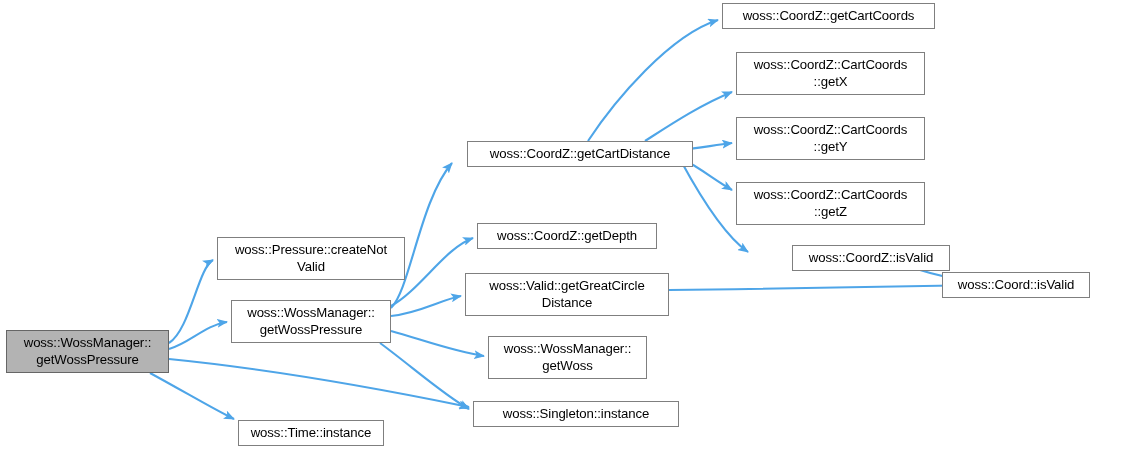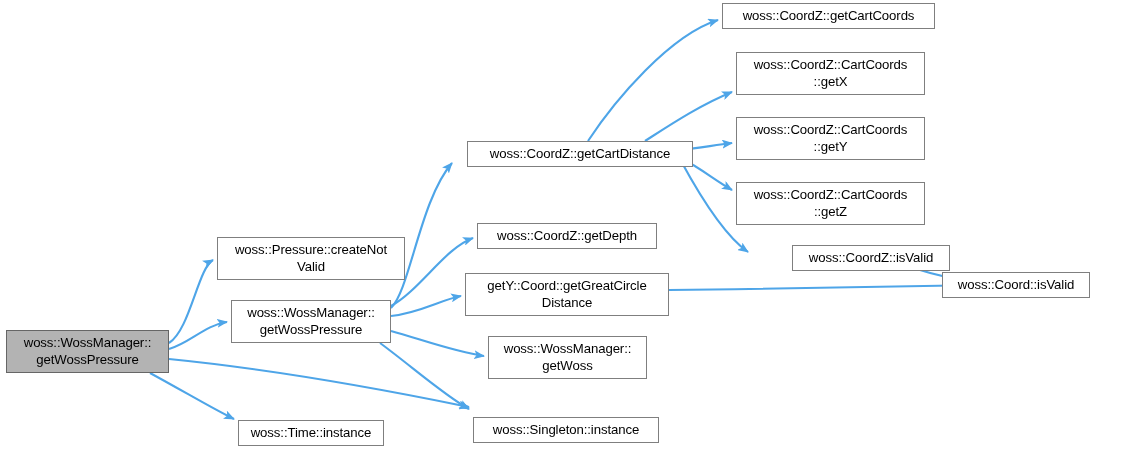--- a/index.html
+++ b/index.html
@@ -76,25 +76,25 @@
   <div id="node-layer">
       <div class="node highlight" style="left: 6px; top: 330px; width: 163px; height: 43px;">woss::WossManager::
 getWossPressure</div>
       <div class="node" style="left: 217px; top: 237px; width: 188px; height: 43px;">woss::Pressure::createNot
 Valid</div>
       <div class="node" style="left: 231px; top: 300px; width: 160px; height: 43px;">woss::WossManager::
 getWossPressure</div>
       <div class="node" style="left: 238px; top: 420px; width: 146px; height: 26px;">woss::Time::instance</div>
       <div class="node" style="left: 455px; top: 141px; width: 226px; height: 26px; margin-left: 12px;">woss::CoordZ::getCartDistance</div>
       <div class="node" style="left: 477px; top: 223px; width: 180px; height: 26px;">woss::CoordZ::getDepth</div>
-      <div class="node" style="left: 465px; top: 273px; width: 204px; height: 43px;">getY::Coord::getGreatCircle
+      <div class="node" style="left: 465px; top: 273px; width: 204px; height: 43px;">woss::Valid::getGreatCircle
 Distance</div>
       <div class="node" style="left: 488px; top: 336px; width: 159px; height: 43px;">woss::WossManager::
 getWoss</div>
-      <div class="node" style="left: 473px; top: 417px; width: 186px; height: 26px;">woss::Singleton::instance</div>
+      <div class="node" style="left: 473px; top: 401px; width: 206px; height: 26px;">woss::Singleton::instance</div>
       <div class="node" style="left: 722px; top: 3px; width: 213px; height: 26px;">woss::CoordZ::getCartCoords</div>
       <div class="node" style="left: 736px; top: 52px; width: 189px; height: 43px;">woss::CoordZ::CartCoords
 ::getX</div>
       <div class="node" style="left: 736px; top: 117px; width: 189px; height: 43px;">woss::CoordZ::CartCoords
 ::getY</div>
       <div class="node" style="left: 736px; top: 182px; width: 189px; height: 43px;">woss::CoordZ::CartCoords
 ::getZ</div>
       <div class="node" style="left: 792px; top: 245px; width: 158px; height: 26px;">woss::CoordZ::isValid</div>
       <div class="node" style="left: 942px; top: 272px; width: 148px; height: 26px;">woss::Coord::isValid</div>
     </div>

